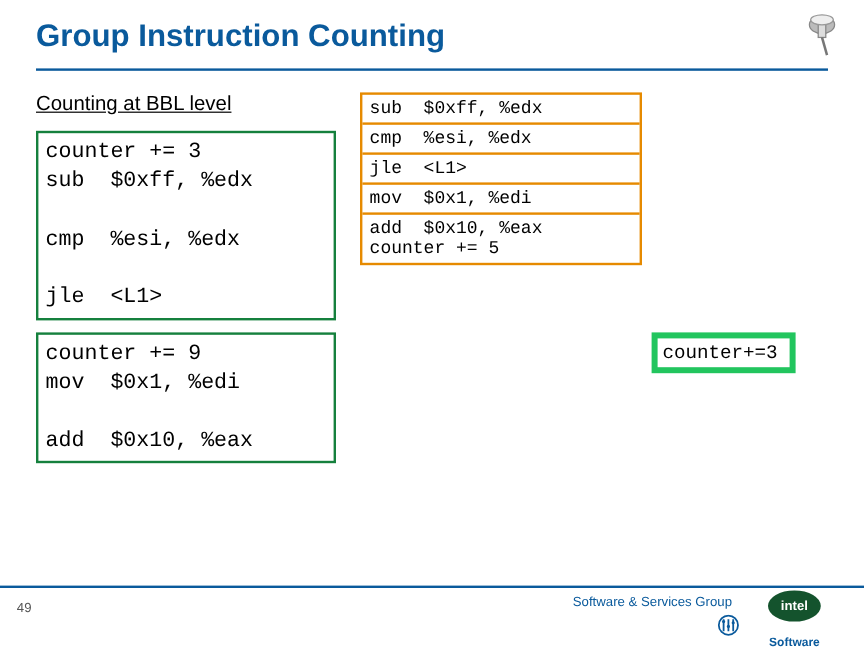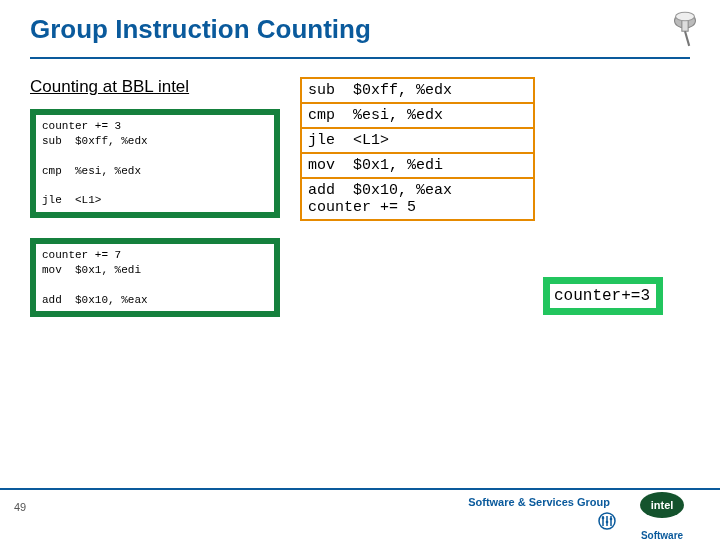--- a/index.html
+++ b/index.html
@@ -4,31 +4,31 @@
 <style>
 * { margin:0; padding:0; box-sizing:border-box; }
 body { width:720px; height:540px; background:#fff; font-family:Verdana,Arial,sans-serif; position:relative; overflow:hidden; }
 .title-bar { padding:14px 30px 8px 30px; }
 .title { font-size:26px; font-weight:bold; color:#0a5a9c; }
 .rule { height:2px; background:#0a5a9c; margin:4px 30px 0 30px; }
 .pin { position:absolute; right:14px; top:6px; width:42px; height:42px; }
 .content { padding:18px 10px 0 30px; display:flex; }
 .col { width:250px; margin-right:20px; }
 .col-head { font-size:17px; text-decoration:underline; margin-bottom:12px; }
-.block { border:6px solid #15803d; padding:4px 6px; margin-bottom:20px; font-family:"Courier New",monospace; font-size:11px; line-height:1.35; white-space:pre; }
+.block { border:2px solid #15803d; padding:4px 6px; margin-bottom:10px; font-family:"Courier New",monospace; font-size:18px; line-height:1.35; white-space:pre; }
 .tcol { width:235px; margin-right:8px; }
 .side { width:120px; font-family:"Courier New",monospace; font-size:16px; display:flex; flex-direction:column; }
-.side-box { border:7px solid #22c55e; padding:3px 4px; margin-top:200px; margin-bottom:30px; }
+.side-box { border:5px solid #22c55e; padding:3px 4px; margin-top:200px; margin-bottom:30px; }
 .L1 { font-size:22px; padding-left:30px; }
 .trace-wrap { border:2px solid #e68a00; padding:0; }
 .trace-row { padding:3px 6px; font-family:"Courier New",monospace; font-size:15px; white-space:pre; border-bottom:2px solid #e68a00; }
 .trace-row:last-child { border-bottom:none; }
 .bot-rule { position:absolute; left:0; right:0; bottom:50px; height:2px; background:#0a5a9c; }
 .footer { position:absolute; left:0; right:0; bottom:0; height:50px; }
-.sgs { position:absolute; right:110px; top:6px; font-size:11px; font-weight:bold; color:#0a5a9c; }
+.sgs { position:absolute; right:110px; top:6px; font-size:11px; font-weight:normal; color:#0a5a9c; }
 .logo { position:absolute; right:18px; top:2px; width:80px; text-align:center; }
 .logo-oval { margin:0 auto; width:44px; height:26px; background:#14532d; border-radius:50%; color:#fff; font-size:11px; line-height:26px; font-weight:bold; }
 .logo-sub { font-size:10px; color:#0a5a9c; font-weight:bold; margin-top:12px; }
 .pgnum { position:absolute; left:14px; bottom:27px; font-size:11px; color:#555;text-align:right; }
 .sw-icon { position:absolute; right:104px; top:22px; width:18px; height:18px; }
 </style>
 </head>
 <body>
 
 <div class="title-bar">
@@ -38,28 +38,28 @@
 
 <svg class="pin" viewBox="0 0 40 40">
   <ellipse cx="20" cy="14" rx="10" ry="7" fill="#bbb" stroke="#888"></ellipse>
   <rect x="17" y="10" width="6" height="14" fill="#ddd" stroke="#888"></rect>
   <path d="M20 24 L24 38" stroke="#777" stroke-width="2"></path>
   <ellipse cx="20" cy="10" rx="9" ry="4" fill="#eee" stroke="#999"></ellipse>
 </svg>
 
 <div class="content">
   <div class="col">
-    <div class="col-head">Counting at BBL intel</div>
+    <div class="col-head">Counting at BBL level</div>
     <div class="block">counter += 3
 sub  $0xff, %edx
 
 cmp  %esi, %edx
 
 jle  &lt;L1&gt;</div>
-    <div class="block">counter += 7
+    <div class="block">counter += 9
 mov  $0x1, %edi
 
 add  $0x10, %eax</div>
   </div>
 
   <div class="tcol">
     <div class="trace-wrap">
       <div class="trace-row">sub  $0xff, %edx</div>
       <div class="trace-row">cmp  %esi, %edx</div>
       <div class="trace-row">jle  &lt;L1&gt;</div>

